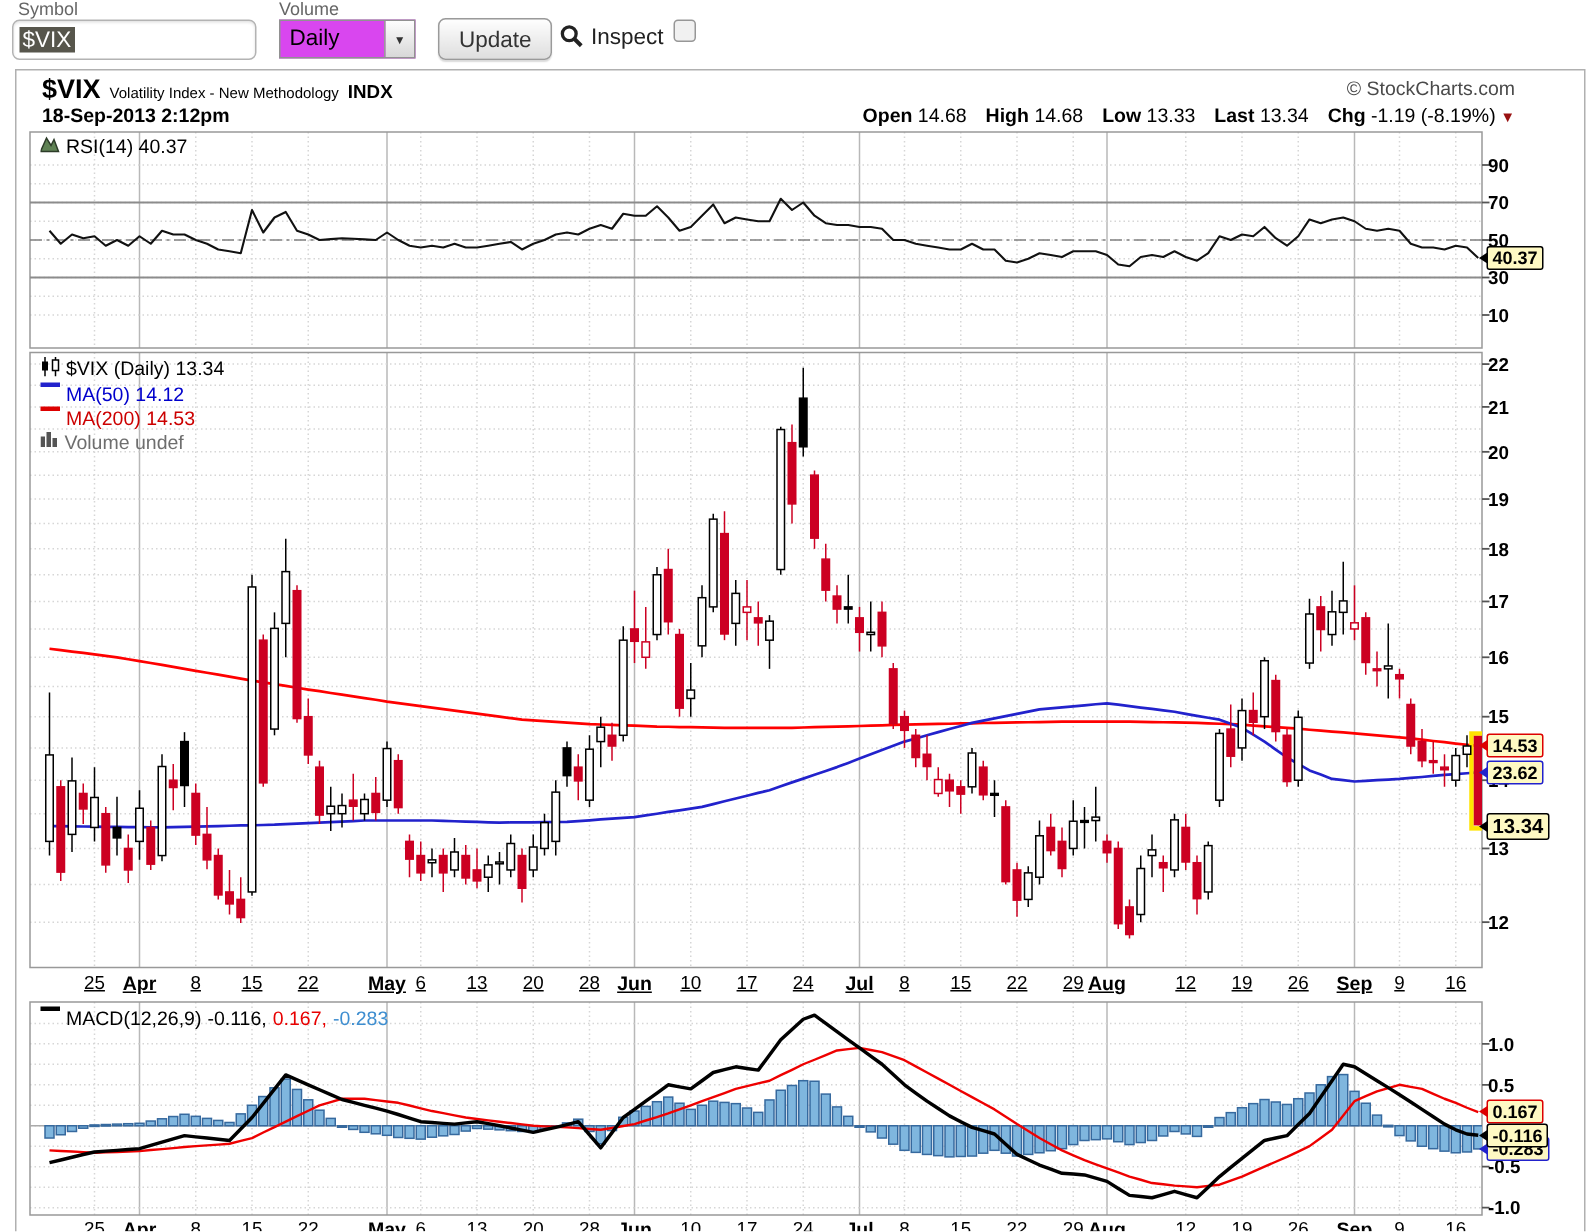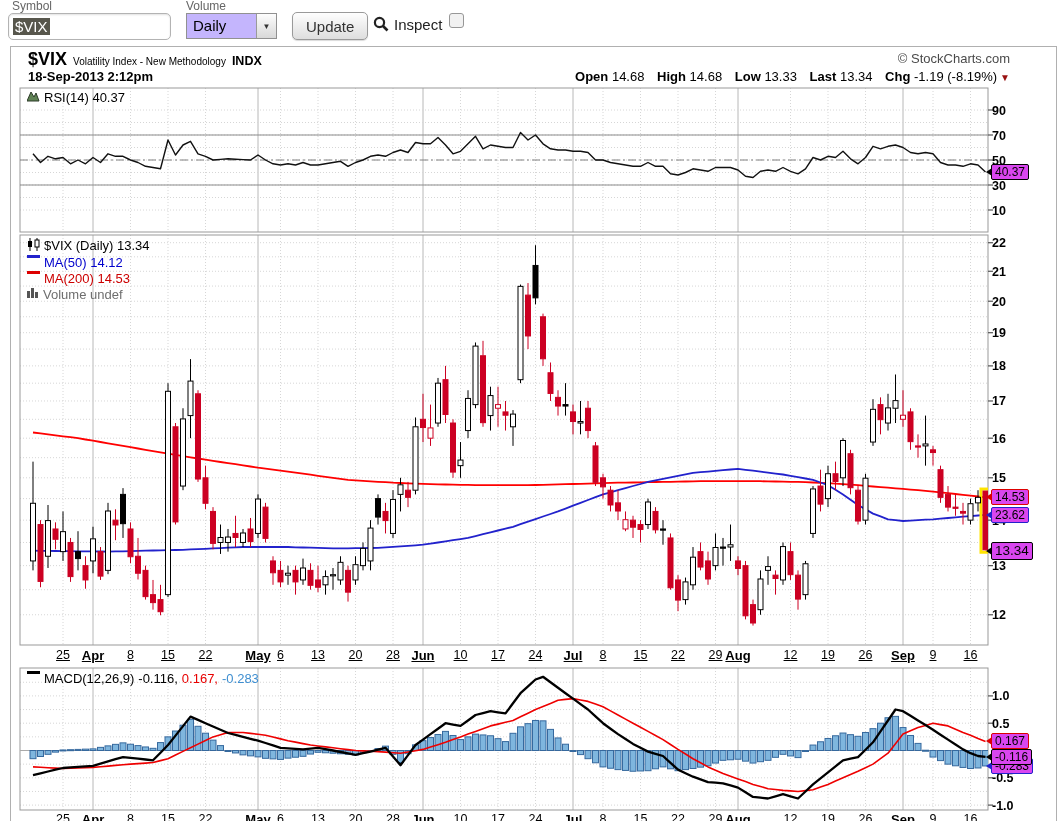--- a/index.html
+++ b/index.html
@@ -5,21 +5,21 @@
   * { margin:0; padding:0; box-sizing:border-box; }
   html,body { width:1058px; height:821px; background:#fff; font-family:"Liberation Sans","DejaVu Sans",sans-serif; }
   #app { position:relative; width:1058px; height:821px; overflow:hidden; background:#fff; }
   #chart { position:absolute; left:0; top:0; z-index:1; }
   .ov { position:absolute; z-index:2; white-space:nowrap; }
 
   
   .tb-label { color:#666; font-size:12px; }
   .sym-box { left:8px; top:13px; width:163px; height:27px; border:1px solid #b3b3b3; border-radius:5px; background:#fff; box-shadow:inset 0 1px 2px rgba(0,0,0,.12); display:flex; align-items:center; padding-left:4px; }
   .sym-sel { background:#57564c; color:#fff; font-size:15px; padding:0 2px; }
-  .sel-box { left:186px; top:13px; width:91px; height:26px; border:1px solid #919191; background:#c4b5fd; display:flex; align-items:stretch; }
+  .sel-box { left:186px; top:13px; width:91px; height:26px; border:1px solid #919191; background:#d946ef; display:flex; align-items:stretch; }
   .sel-text { flex:1; font-size:15px; color:#000; padding:3px 0 0 6px; }
   .sel-btn { width:20px; border-left:1px solid #9a9a9a; background:linear-gradient(#fdfdfd,#d8d8d8); display:flex; align-items:center; justify-content:center; font-size:8px; color:#333; }
   .upd-btn { left:292px; top:12px; height:28px; padding:0 13px; font-size:15px; color:#333; background:linear-gradient(#fefefe,#dedede); border:1px solid #9a9a9a; border-radius:5px; display:flex; align-items:center; box-shadow:0 1px 1px rgba(0,0,0,.15); }
   .inspect-label { left:394px; top:16px; font-size:15px; color:#222; }
   .chk { left:449px; top:13px; width:15px; height:15px; border:1px solid #979797; border-radius:3px; background:#f1f1f1; }
 
   
   .title-row { left:28px; top:49px; }
   .t-sym { font-size:18px; font-weight:bold; color:#000; }
   .t-name { font-size:10px; color:#000; margin-left:6px; }
@@ -34,21 +34,21 @@
   .legend { font-size:13px; color:#000; display:flex; gap:4px; }
   .dash { display:inline-block; width:13px; height:3px; }
   .l-blue { color:#0000cc; }
   .l-red  { color:#cc0000; }
   .l-gray { color:#6e6e6e; }
   .macd-val { color:#000; }
   .macd-sig { color:#e80000; }
   .macd-hist{ color:#3e8ed0; }
 
   
-  .callout { position:absolute; left:991px; z-index:4; background:#d946ef; border:1.5px solid #000; border-radius:2px; font-size:12px; font-weight:normal; color:#000; padding:0 3px; line-height:14px; transform:translateY(-50%);text-align:right; }
+  .callout { position:absolute; left:991px; z-index:4; background:#fef9c3; border:1.5px solid #000; border-radius:2px; font-size:12px; font-weight:bold; color:#000; padding:0 3px; line-height:14px; transform:translateY(-50%);text-align:right; }
   .callout:before { content:""; position:absolute; left:-6px; top:50%; transform:translateY(-50%); border-top:4px solid transparent; border-bottom:4px solid transparent; border-right:6px solid #000; }
   .co-red  { border-color:#dd0000; } .co-red:before  { border-right-color:#dd0000; }
   .co-blue { border-color:#2222cc; } .co-blue:before { border-right-color:#2222cc; }
   .co-big  { font-size:13.5px; line-height:16px; z-index:5; }
   .co-under{ z-index:3; }
 
   
   #xlabels span, #xlabels2 span { position:absolute; width:44px; text-align:center; font-size:12.5px; color:#000;text-decoration:underline; }
   #xlabels .m, #xlabels2 .m { font-weight:bold; font-size:13px; }
   #xlabels2-wrap { position:absolute; left:0; top:812px; width:1058px; height:9px; overflow:hidden; z-index:2; }

